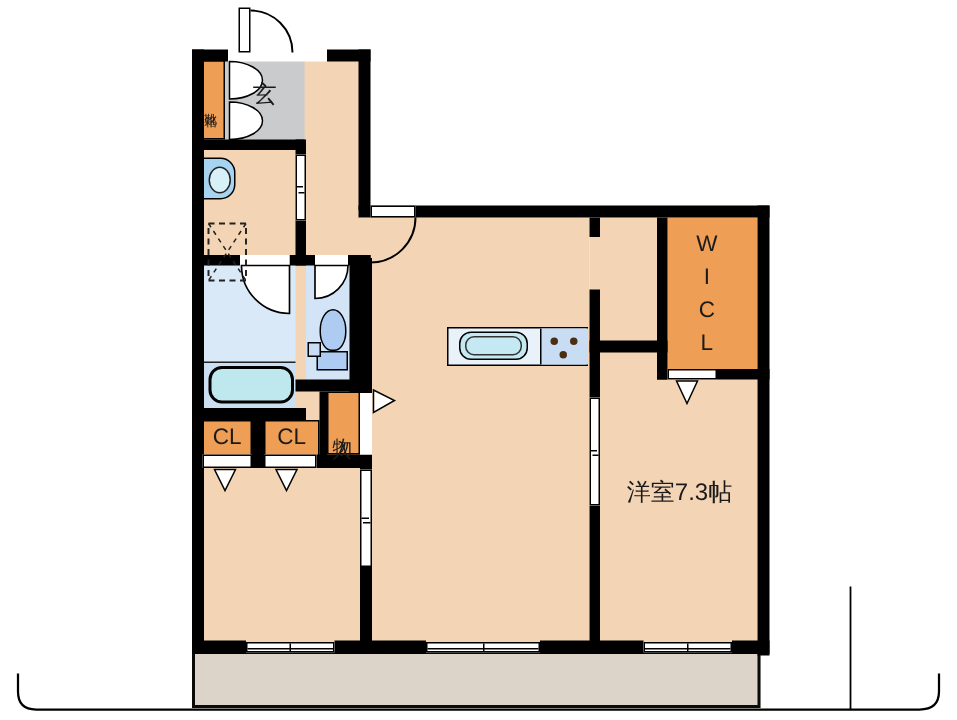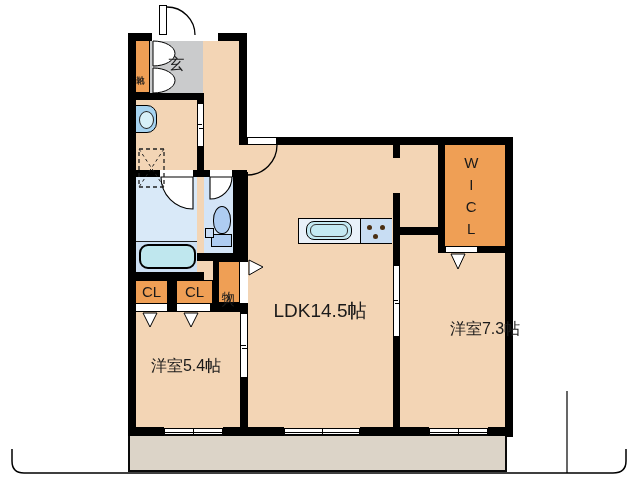--- a/index.html
+++ b/index.html
@@ -148,20 +148,18 @@
     <polygon points="451,254 465,254 458,269" fill="#fff" stroke="#000" stroke-width="1"></polygon>
     <polygon points="143,313 157,313 150,327" fill="#fff" stroke="#000" stroke-width="1"></polygon>
     <polygon points="184,313 198,313 191,327" fill="#fff" stroke="#000" stroke-width="1"></polygon>
     <polygon points="249,260 249,275 263,267" fill="#fff" stroke="#000" stroke-width="1"></polygon>
     <path d="M 12 449 L 12 461 Q 12 473 24 473 L 613 473 Q 626 473 626 461 L 626 449" fill="none" stroke="#000" stroke-width="1.5"></path>
     <line x1="567" y1="391" x2="567" y2="473" stroke="#000" stroke-width="1.2"></line>
   </svg>
 
   <div class="label" style="left:150px;top:56px;width:53px;font-size:16px;">玄</div>
   <div class="label vtext" style="left:136px;top:50px;width:13px;height:40px;font-size:8.5px;letter-spacing:1px;">靴箱</div>
-  <div class="label" style="left:247px;top:301px;width:146px;font-size:19px;">LDK14.5帖</div>
-  <div class="label" style="left:400px;top:321px;width:106px;font-size:16px;margin-left:32px;">洋室7.3帖</div>
-  <div class="label" style="left:132px;top:358px;width:108px;font-size:16px;">洋室5.4帖</div>
+  <div class="label" style="left:400px;top:321px;width:106px;font-size:16px;">洋室7.3帖</div>
   <div class="label vtext" style="left:463px;top:150px;width:24px;height:95px;font-size:15px;letter-spacing:5px;">WICL</div>
   <div class="label vtext" style="left:221px;top:264px;width:17px;height:38px;font-size:13px;letter-spacing:2px;">物入</div>
   <div class="label" style="left:135px;top:284px;width:33px;font-size:15px;">CL</div>
   <div class="label" style="left:176px;top:284px;width:37px;font-size:15px;">CL</div>
 </div>
 
 </body></html>

